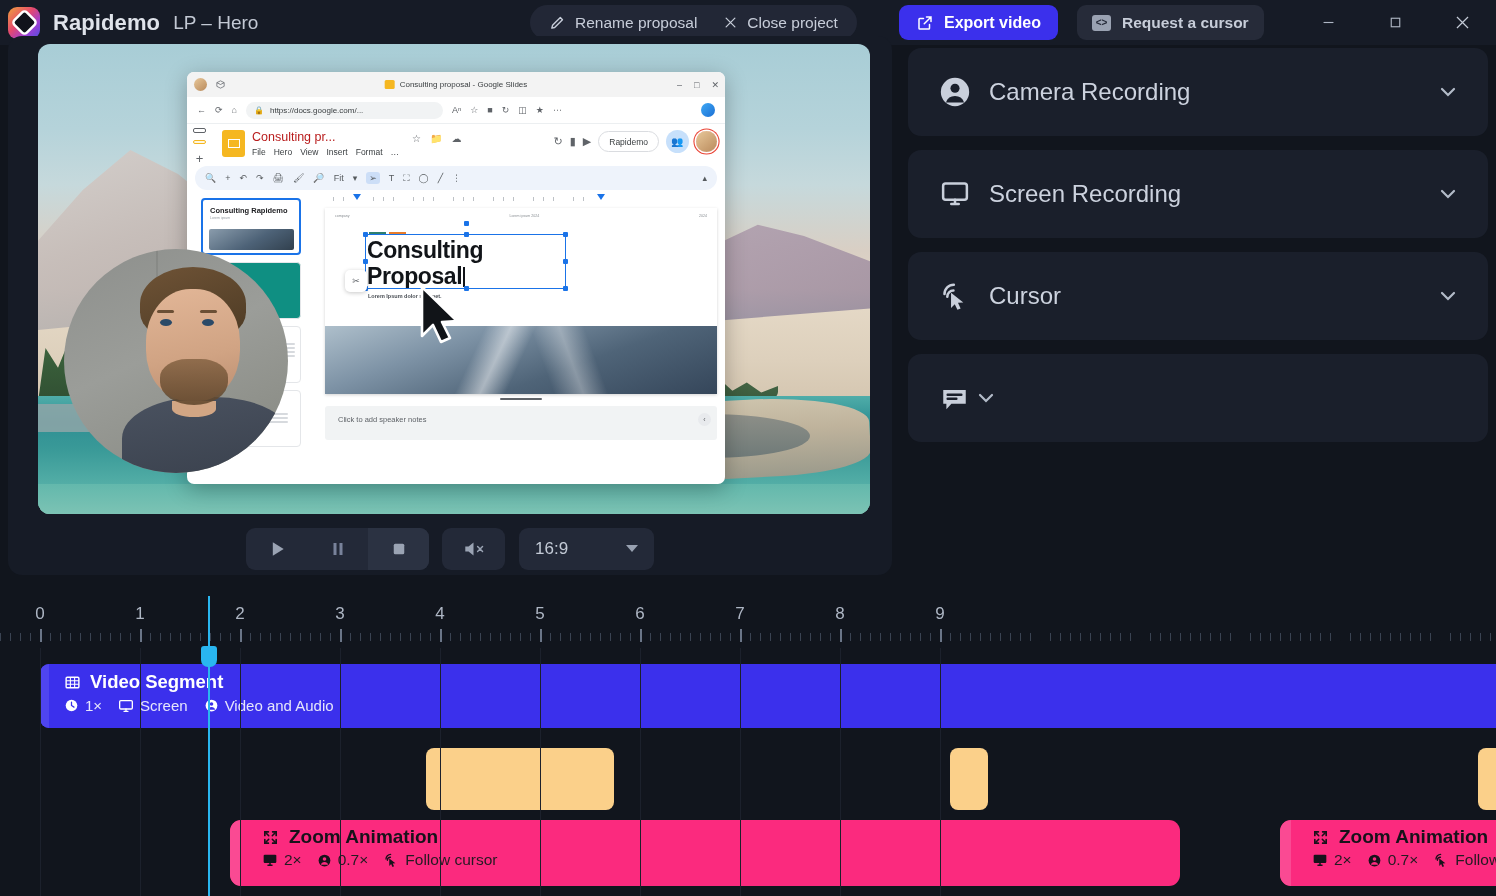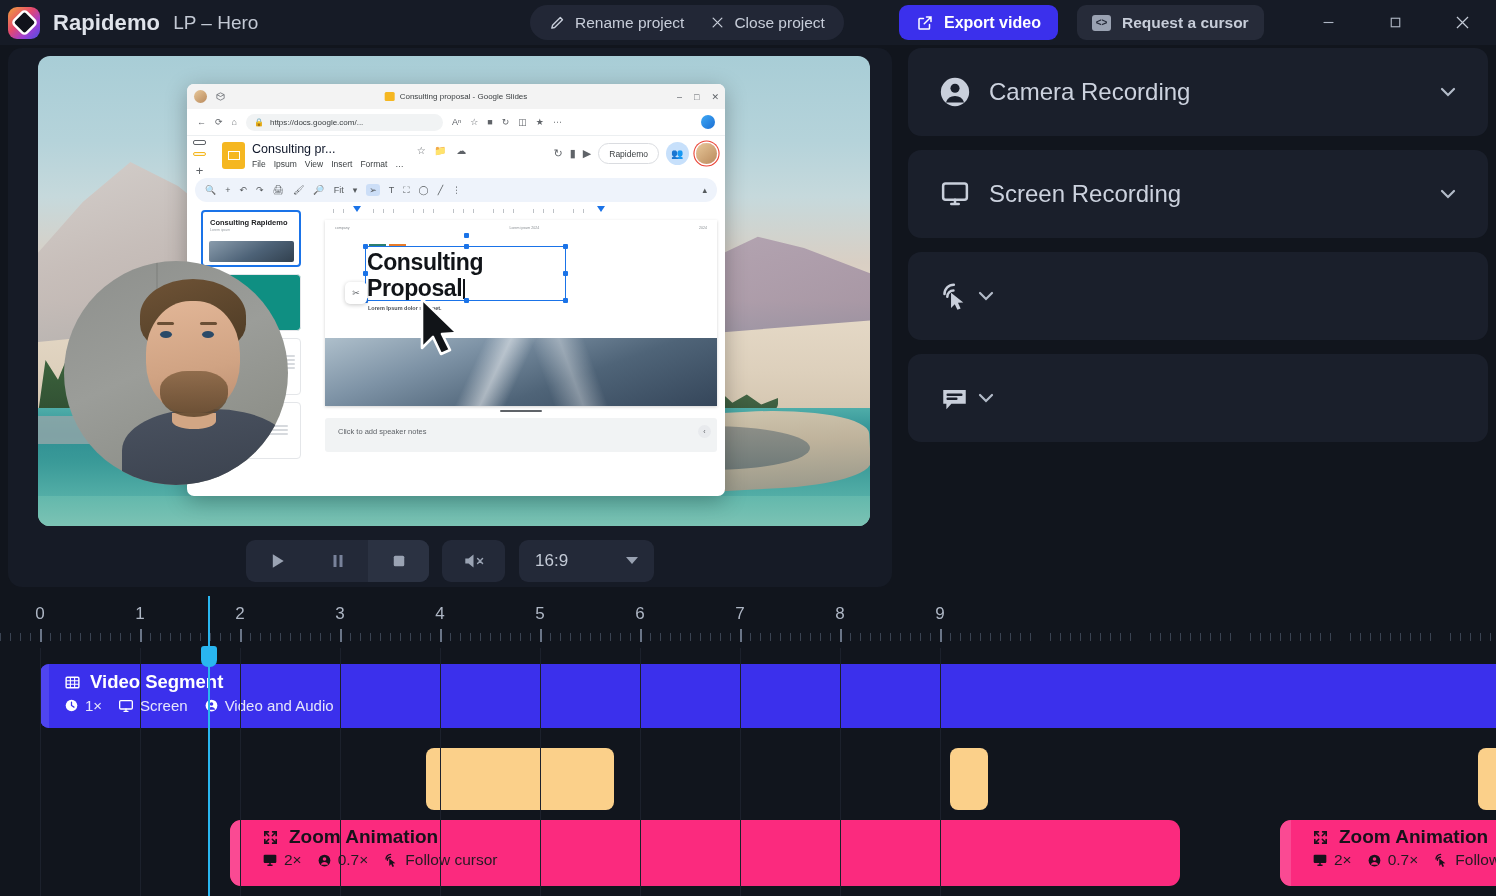--- a/index.html
+++ b/index.html
@@ -62,21 +62,21 @@
     display: flex; align-items: center; justify-content: center;
   }
   .win-ctrls { position: absolute; right: 0; top: 0; display: flex; height: 45px; }
   .win-btn {
     width: 67px; height: 45px; display: flex; align-items: center; justify-content: center;
     color: #aeb6c4; cursor: pointer;
   }
 
   
   .preview-panel {
-    position: absolute; left: 8px; top: 48px; width: 884px; height: 539px;
+    position: absolute; left: 8px; top: 36px; width: 884px; height: 539px;
     background: #161b26; border-radius: 14px;
   }
   .stage {
     position: absolute; left: 30px; top: 8px; width: 832px; height: 470px;
     border-radius: 12px; overflow: hidden;
     background:
       linear-gradient(180deg,
         #a8cdd6 0%, #b5d3da 18%, #c6d9dc 30%,
         #d9cfc4 44%, #e2d6c6 52%,
         #6fb6b4 60%, #4f9f9f 70%, #63ada5 82%, #79b9ac 92%, #8cc4b4 100%);
@@ -170,21 +170,21 @@
     background: linear-gradient(135deg,#3fa9f5,#1b6fd4); margin-left: auto; }
 
   .gs-header { height: 42px; background: #fff; display: flex; align-items: flex-start; padding: 6px 8px; gap: 7px; position: relative; }
   .gs-left-rail { position: absolute; left: 0; top: 0; width: 25px; height: 100%;
     display: flex; flex-direction: column; align-items: center; gap: 7px; padding-top: 4px; }
   .rail-ic { width: 13px; height: 13px; border: 1.3px solid #5f6368; border-radius: 2px; }
   .rail-ic.active { background: #fef7e0; border-color: #f5b721; }
   .gs-logo { width: 23px; height: 27px; background: #f5b721; border-radius: 3px; margin-left: 27px;
     display:flex; align-items:center; justify-content:center; }
   .gs-logo i { display:block; width: 12px; height: 9px; border: 1.6px solid #fff; }
-  .gs-title { font-size: 12.5px; color: #0f172a; }
+  .gs-title { font-size: 12.5px; color: #b91c1c; }
   .gs-menu { font-size: 8.5px; color: #3c4043; display: flex; gap: 8px; margin-top: 3px; }
   .gs-hdr-icons { display: flex; gap: 9px; align-items: center; margin-left: 6px; margin-top: 3px; color: #5f6368; font-size: 10px; }
   .gs-right { position: absolute; right: 8px; top: 6px; display: flex; align-items: center; gap: 7px; }
   .slideshow-pill {
     height: 21px; padding: 0 10px; border: 1px solid #dadce0; border-radius: 11px;
     display: flex; align-items: center; font-size: 8.5px; color: #3c4043;
   }
   .share-btn { width: 23px; height: 23px; border-radius: 50%; background: #c7e0fb;
     display: flex; align-items: center; justify-content: center; font-size: 10px; color: #1967d2; }
   .gs-prof { width: 21px; height: 21px; border-radius: 50%;
@@ -387,21 +387,21 @@
       </div>
     <div class="brand-name">Rapidemo</div>
     <div class="project-name">LP – Hero</div>
   </div>
 
   <div class="center-group">
     <div class="tb-btn">
       <svg width="17" height="17" viewBox="0 0 24 24">
         <path d="M4 20l4-1 11-11-3-3L5 16l-1 4z" fill="none" stroke="#c7cdd9" stroke-width="2" stroke-linejoin="round"></path>
       </svg>
-      <span>Rename project</span>
+      <span>Rename proposal</span>
     </div>
     <div class="tb-btn">
       <svg width="15" height="15" viewBox="0 0 24 24">
         <path d="M5 5l14 14M19 5L5 19" stroke="#c7cdd9" stroke-width="2" stroke-linecap="round"></path>
       </svg>
       <span>Close project</span>
     </div>
   </div>
 
   <div class="export-btn">
@@ -492,21 +492,21 @@
           <div class="rail-ic active"></div>
           <div style="color:#5f6368;font-size:13px;">+</div>
         </div>
         <div class="gs-logo">
             <i></i>
           </div>
         <div>
           <div class="gs-title">Consulting pr...</div>
           <div class="gs-menu">
             <span>File</span>
-            <span>Ipsum</span>
+            <span>Hero</span>
             <span>View</span>
             <span>Insert</span>
             <span>Format</span>
             <span>…</span>
           </div>
         </div>
         <div class="gs-hdr-icons">
           <span>☆</span>
           <span>📁</span>
           <span>☁</span>
@@ -722,20 +722,21 @@
 
 
   <div class="acc-item">
     <span class="acc-ic">
       <svg width="33" height="32" viewBox="0 0 24 24">
         <path d="M4.5 10.5a7 7 0 0 1 7-7" fill="none" stroke="#c9cfdb" stroke-width="1.9" stroke-linecap="round"></path>
         <path d="M6.6 12.5a4.6 4.6 0 0 1 4.6-4.6" fill="none" stroke="#c9cfdb" stroke-width="1.9" stroke-linecap="round"></path>
         <path d="M9.4 9.6 L9.4 21 L12.2 18.1 L14.2 22.4 L16.6 21.3 L14.6 17.1 L18.6 16.8 Z" fill="#c9cfdb"></path>
       </svg>
     </span>
+    <span class="acc-label">Cursor</span>
     <span class="acc-chev">
       <svg width="24" height="24" viewBox="0 0 24 24">
           <path d="M6 9l6 6 6-6" fill="none" stroke="#b3bbc9" stroke-width="2.2" stroke-linecap="round"></path>
         </svg>
     </span>
   </div>
 
   <div class="acc-item">
     <span class="acc-ic">
       <svg width="33" height="30" viewBox="0 0 24 24">

